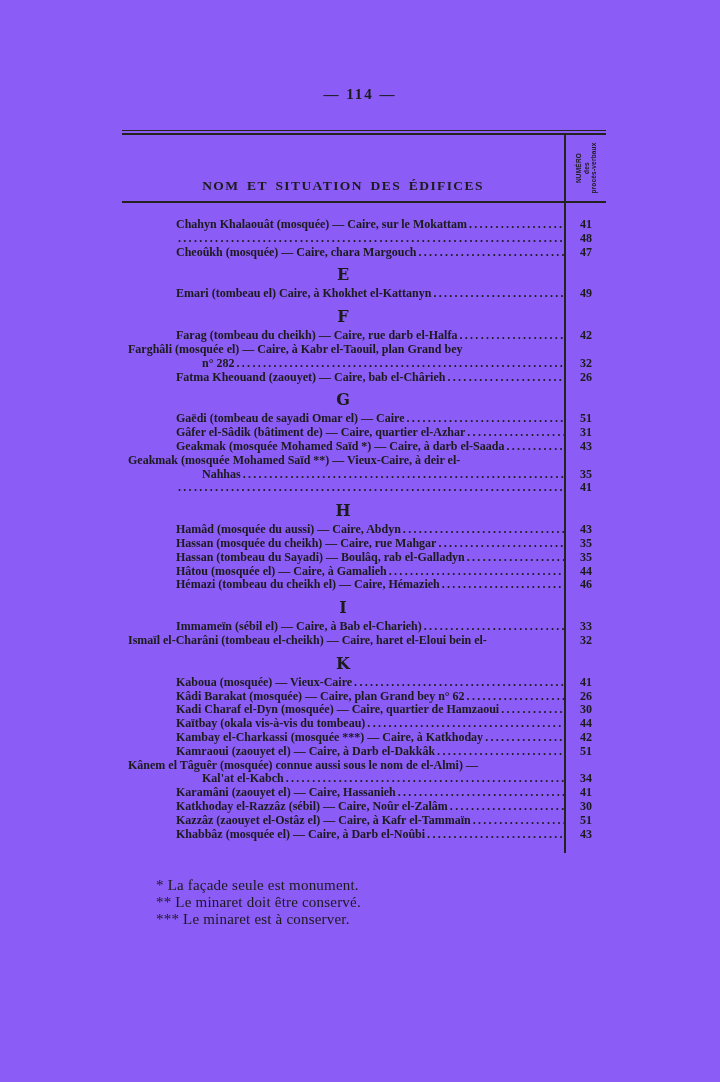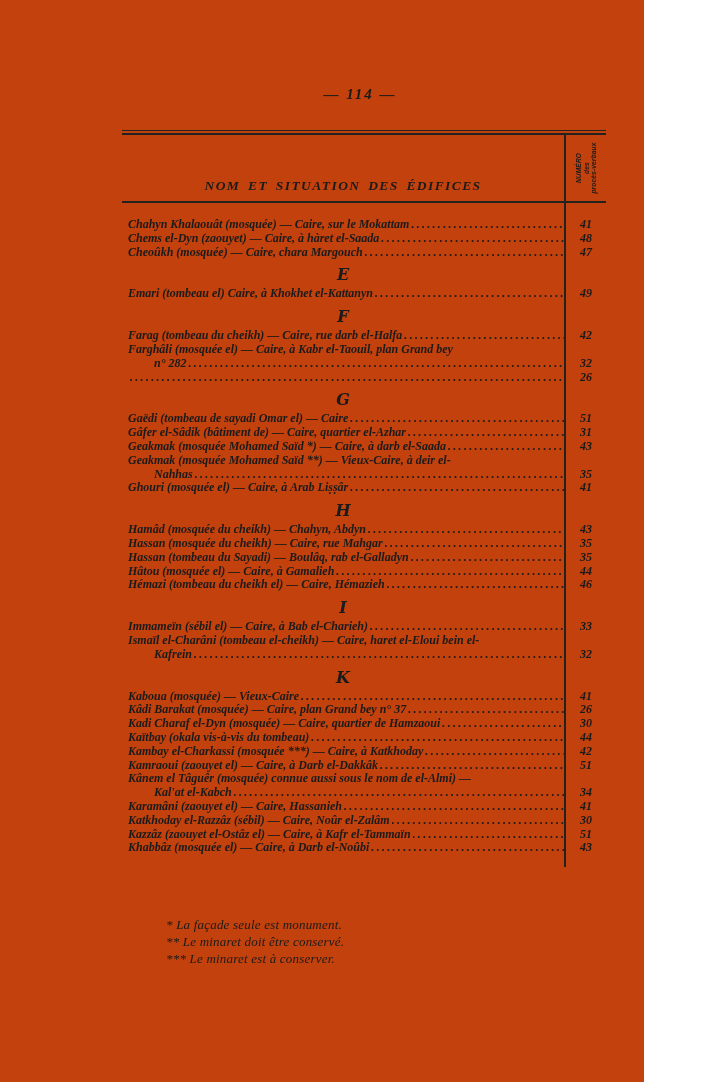--- a/index.html
+++ b/index.html
@@ -1,21 +1,20 @@
 <!DOCTYPE html>
 <html><head>
 <meta charset="utf-8">
 <style>
   html,body { margin:0; padding:0; background:#ffffff; }
   .page {
-    position:relative; width:644px; height:1082px;
-    background:#c2410c; color:#1b1b1b;
+    position:relative; width:720px; height:1082px;
+    background:#8b5cf6; color:#1b1b1b;
     font-family:"Liberation Serif","DejaVu Serif",serif;
     overflow:hidden;
-    font-style:italic;
   }
   .page-number {
     position:absolute; top:86px; left:0; width:720px;
     text-align:center; font-weight:700; font-size:15px; letter-spacing:2px;
   }
   .doc-table { position:absolute; left:122px; top:130px; width:484px; }
   .toprule { height:2px; border-top:1.6px solid #24221f; border-bottom:2.6px solid #24221f; }
   .thead { position:relative; height:66px; border-bottom:2.8px solid #24221f; }
   .th-name {
     position:absolute; left:0; right:42px; top:0; bottom:0;
@@ -38,30 +37,30 @@
   .letter-row { padding:7px 0 4px; }
   .letter {
     width:calc(100% - 42px); text-align:center;
     font-family:"DejaVu Serif","Liberation Serif",serif;
     font-size:16px; line-height:17px; font-weight:700;
   }
   .entry { display:flex; align-items:flex-end; }
   .entry-left { flex:1; min-width:0; padding-left:6px; margin-right:2px; overflow:hidden; }
   .line, .lt { white-space:nowrap; }
   .cont { padding-left:26px; }
-  .lastline { display:flex; align-items:baseline; }
+  .lastline { display:flex; align-items:baseline;margin-left:48px; }
   .lead { flex:1; min-width:8px; overflow:hidden; white-space:nowrap; margin-left:2px; }
   .lead::after {
     content:"...................................................................................................";
     letter-spacing:2.3px;
   }
   .entry-num { width:40px; text-align:center; font-weight:700; }
   .footnotes {
-    position:absolute; left:156px; top:916px;
-    font-size:13px; line-height:17px; font-weight:400; letter-spacing:0.2px;margin-left:10px;
+    position:absolute; left:156px; top:877px;
+    font-size:15px; line-height:17px; font-weight:400; letter-spacing:0.2px;
   }
 </style>
 </head>
 <body>
 
 <div class="page">
 
   <div class="page-number">— 114 —</div>
 
   <div class="doc-table">
@@ -86,21 +85,20 @@
             <div class="lastline">
               <span class="lt">Chahyn Khalaouât (mosquée) — Caire, sur le Mokattam</span>
               <span class="lead"></span>
             </div>
           </div>
           <div class="entry-num">41</div>
         </div>
         <div class="entry">
           <div class="entry-left">
             <div class="lastline">
-              <span class="lt">Chems el-Dyn (zaouyet) — Caire, à hàret el-Saada</span>
               <span class="lead"></span>
             </div>
           </div>
           <div class="entry-num">48</div>
         </div>
         <div class="entry">
           <div class="entry-left">
             <div class="lastline">
               <span class="lt">Cheoûkh (mosquée) — Caire, chara Margouch</span>
               <span class="lead"></span>
@@ -138,20 +136,21 @@
             <div class="lastline cont">
               <span class="lt">n° 282</span>
               <span class="lead"></span>
             </div>
           </div>
           <div class="entry-num">32</div>
         </div>
         <div class="entry">
           <div class="entry-left">
             <div class="lastline">
+              <span class="lt">Fatma Kheouand (zaouyet) — Caire, bab el-Chârieh</span>
               <span class="lead"></span>
             </div>
           </div>
           <div class="entry-num">26</div>
         </div>
         <div class="letter-row">
           <div class="letter">G</div>
         </div>
         <div class="entry">
           <div class="entry-left">
@@ -186,33 +185,32 @@
             <div class="lastline cont">
               <span class="lt">Nahhas</span>
               <span class="lead"></span>
             </div>
           </div>
           <div class="entry-num">35</div>
         </div>
         <div class="entry">
           <div class="entry-left">
             <div class="lastline">
-              <span class="lt">Ghouri (mosquée el) — Caire, à Arab Liṣṣâr</span>
               <span class="lead"></span>
             </div>
           </div>
           <div class="entry-num">41</div>
         </div>
         <div class="letter-row">
           <div class="letter">H</div>
         </div>
         <div class="entry">
           <div class="entry-left">
             <div class="lastline">
-              <span class="lt">Hamâd (mosquée du cheikh) — Chahyn, Abdyn</span>
+              <span class="lt">Hamâd (mosquée du aussi) — Caire, Abdyn</span>
               <span class="lead"></span>
             </div>
           </div>
           <div class="entry-num">43</div>
         </div>
         <div class="entry">
           <div class="entry-left">
             <div class="lastline">
               <span class="lt">Hassan (mosquée du cheikh) — Caire, rue Mahgar</span>
               <span class="lead"></span>
@@ -255,43 +253,39 @@
             <div class="lastline">
               <span class="lt">Immameïn (sébil el) — Caire, à Bab el-Charieh)</span>
               <span class="lead"></span>
             </div>
           </div>
           <div class="entry-num">33</div>
         </div>
         <div class="entry">
           <div class="entry-left">
             <div class="line">Ismaïl el-Charâni (tombeau el-cheikh) — Caire, haret el-Eloui bein el-</div>
-            <div class="lastline cont">
-              <span class="lt">Kafrein</span>
-              <span class="lead"></span>
-            </div>
           </div>
           <div class="entry-num">32</div>
         </div>
         <div class="letter-row">
           <div class="letter">K</div>
         </div>
         <div class="entry">
           <div class="entry-left">
             <div class="lastline">
               <span class="lt">Kaboua (mosquée) — Vieux-Caire</span>
               <span class="lead"></span>
             </div>
           </div>
           <div class="entry-num">41</div>
         </div>
         <div class="entry">
           <div class="entry-left">
             <div class="lastline">
-              <span class="lt">Kâdi Barakat (mosquée) — Caire, plan Grand bey n° 37</span>
+              <span class="lt">Kâdi Barakat (mosquée) — Caire, plan Grand bey n° 62</span>
               <span class="lead"></span>
             </div>
           </div>
           <div class="entry-num">26</div>
         </div>
         <div class="entry">
           <div class="entry-left">
             <div class="lastline">
               <span class="lt">Kadi Charaf el-Dyn (mosquée) — Caire, quartier de Hamzaoui</span>
               <span class="lead"></span>

